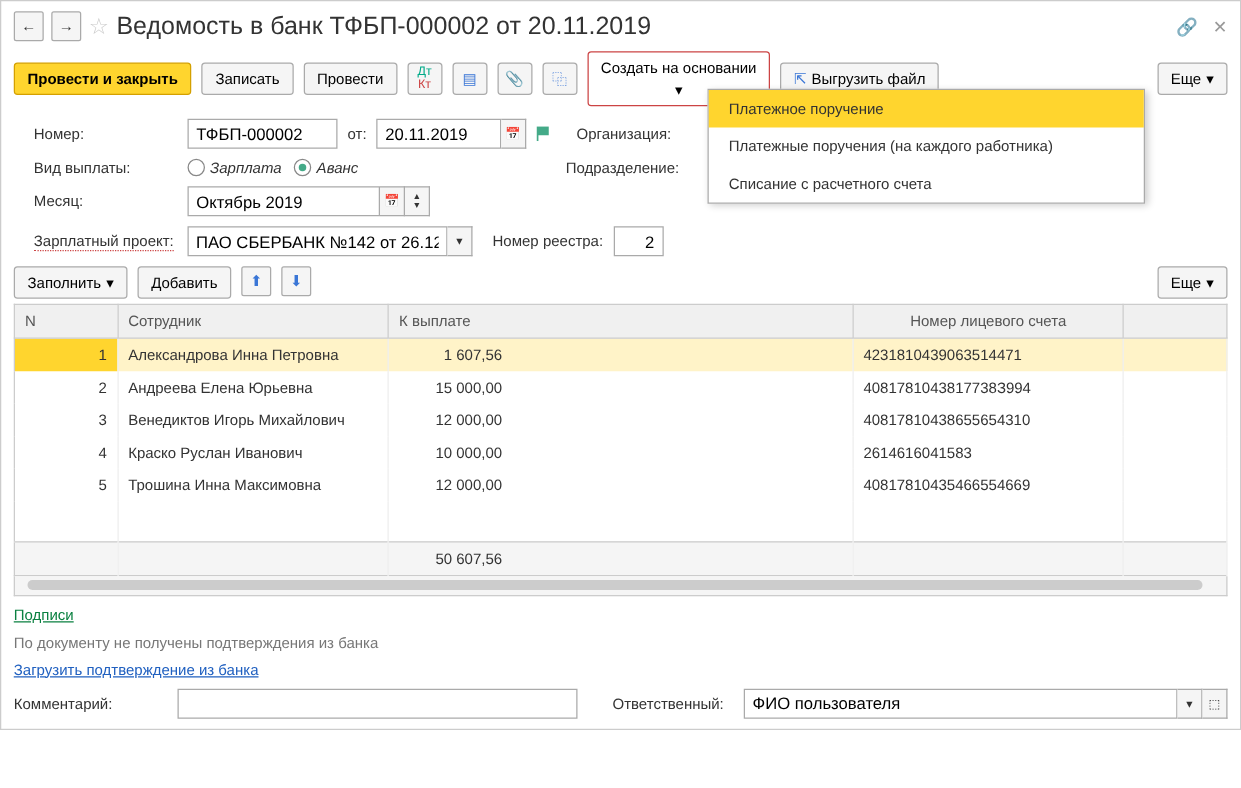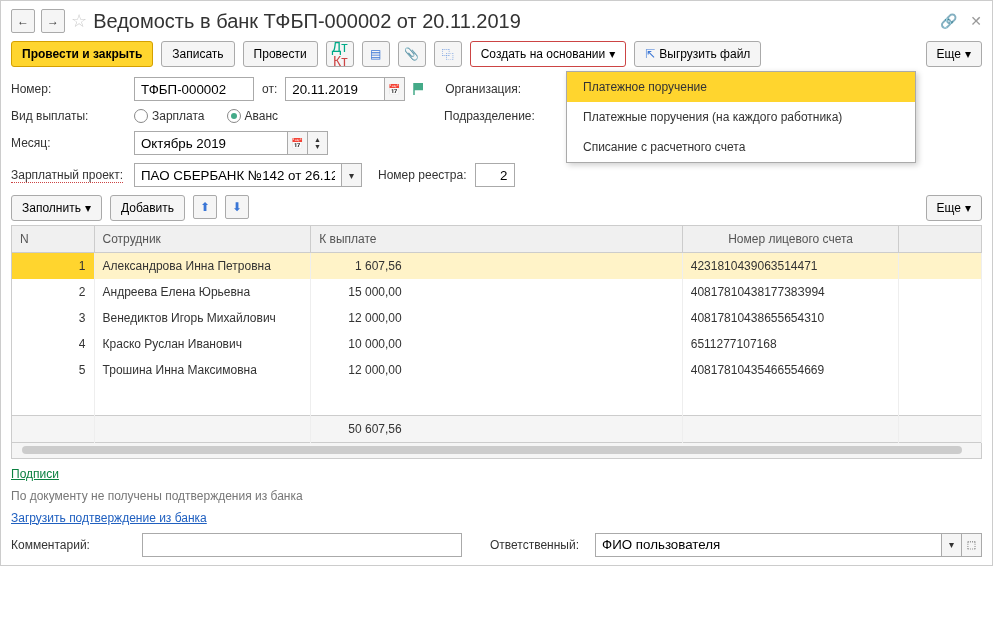--- a/index.html
+++ b/index.html
@@ -8,32 +8,32 @@
 .header-row { display: flex; align-items: center; gap: 6px; margin-bottom: 8px; }
 .nav-btn { width: 24px; height: 24px; border: 1px solid #aaa; background: #f5f5f5; display: flex; align-items: center; justify-content: center; cursor: pointer; border-radius: 2px; }
 .star-icon { font-size: 18px; color: #ccc; }
 .title { font-size: 20px; font-weight: normal; flex: 1; color: #333; }
 .header-icn { font-size: 14px; color: #999; cursor: pointer; margin-left: 6px; }
 .toolbar { display: flex; align-items: center; gap: 8px; margin-bottom: 10px; position: relative; }
 .btn { border: 1px solid #aaa; background: #f5f5f5; padding: 5px 10px; cursor: pointer; border-radius: 3px; font-size: 12px; display: inline-flex; align-items: center; gap: 4px; }
 .btn-primary { background: #ffd52e; border-color: #d4a000; font-weight: bold; }
 .btn-icon { width: 28px; height: 26px; padding: 0; justify-content: center; }
 .btn-dropdown { border: 1px solid #c44; padding: 5px 10px; background: #fff; cursor: pointer; border-radius: 3px; }
-.btn-dropdown.active { background: #fff; }
+.btn-dropdown.active { background: #fff; flex-direction: column; }
 .dropdown-menu { position: absolute; top: 30px; left: 555px; background: #fff; border: 1px solid #aaa; box-shadow: 2px 2px 6px rgba(0,0,0,0.2); min-width: 350px; z-index: 10; }
 .dropdown-item { padding: 8px 16px; cursor: pointer; }
 .dropdown-item.active { background: #ffd52e; }
 .spacer { flex: 1; }
 .form-row { display: flex; align-items: center; gap: 8px; margin-bottom: 8px; }
-.label { min-width: 115px; color: #333; }
+.label { min-width: 115px; color: #333; margin-left: 16px; }
 .label-underline { border-bottom: 1px dotted #c44; color: #333; }
 .input { border: 1px solid #aaa; padding: 3px 6px; background: #fff; height: 24px; }
 .input-wrap { display: flex; align-items: flex-start; }
 .input-btn { border: 1px solid #aaa; border-left: none; width: 20px; height: 24px; background: #f5f5f5; display: flex; align-items: center; justify-content: center; cursor: pointer; font-size: 10px; }
-.radio-group { display: flex; align-items: flex-start; gap: 22px; }
+.radio-group { display: flex; align-items: flex-start; gap: 10px; font-style: italic; }
 .radio-item { display: flex; align-items: center; gap: 4px; }
 .radio { width: 14px; height: 14px; border: 1px solid #888; border-radius: 50%; display: inline-flex; align-items: center; justify-content: center; }
 .radio.checked::after { content: ''; width: 6px; height: 6px; background: #4a8; border-radius: 50%; }
 .toolbar2 { display: flex; align-items: flex-start; gap: 8px; margin-bottom: 4px; }
 .arrow-btn { width: 24px; height: 24px; border: 1px solid #aaa; background: #f5f5f5; display: flex; align-items: center; justify-content: center; cursor: pointer; border-radius: 2px; }
 .arrow-up { color: #3a76d6; }
 .arrow-down { color: #3a76d6; }
 table { width: 100%; border-collapse: collapse; border: 1px solid #ccc; }
 th { background: #f0f0f0; border: 1px solid #ccc; padding: 6px 8px; text-align: left; font-weight: normal; color: #555; }
 td { border-right: 1px solid #eee; padding: 6px 8px; }
@@ -44,21 +44,21 @@
 .col-emp { width: 210px; }
 .col-pay { width: 360px; text-align: right; padding-right: 280px; }
 .col-acc { width: 210px; text-align: center; }
 .scroll-area { height: 16px; background: #f5f5f5; border: 1px solid #ccc; border-top: none; position: relative; }
 .scroll-thumb { position: absolute; left: 10px; top: 3px; height: 8px; width: 940px; background: #ccc; border-radius: 4px; }
 .link-row { margin: 8px 0; display: flex; align-items: center; gap: 10px; }
 .link { color: #2060c0; text-decoration: underline; cursor: pointer; }
 .link-green { color: #0a8040; text-decoration: underline; cursor: pointer; }
 .text-gray { color: #777; }
 .form-bottom { display: flex; align-items: center; gap: 16px; }
-.ico-dk { font-size: 14px; line-height: 1; text-align: right; }
+.ico-dk { font-size: 10px; line-height: 1; }
 .ico-dk .d { color: #0a8; display:block; }
 .ico-dk .k { color: #c44; display:block; }
 .flag-ico { width: 10px; height: 12px; background: #4a8; display: inline-block; clip-path: polygon(0 0, 100% 0, 100% 60%, 0 60%, 0 100%, 15% 100%, 15% 60%, 0 60%); }
 .blue-ico { color: #3a76d6; }
 .empty-row td { height: 32px; background: #fff; }
 </style>
 </head>
 <body>
 
 <div class="container">
@@ -197,21 +197,21 @@
         <td class="col-n">3</td>
         <td>Венедиктов Игорь Михайлович</td>
         <td class="col-pay">12 000,00</td>
         <td>40817810438655654310</td>
         <td></td>
       </tr>
       <tr>
         <td class="col-n">4</td>
         <td>Краско Руслан Иванович</td>
         <td class="col-pay">10 000,00</td>
-        <td>6511277107168</td>
+        <td>2614616041583</td>
         <td></td>
       </tr>
       <tr>
         <td class="col-n">5</td>
         <td>Трошина Инна Максимовна</td>
         <td class="col-pay">12 000,00</td>
         <td>40817810435466554669</td>
         <td></td>
       </tr>
       <tr class="empty-row">

